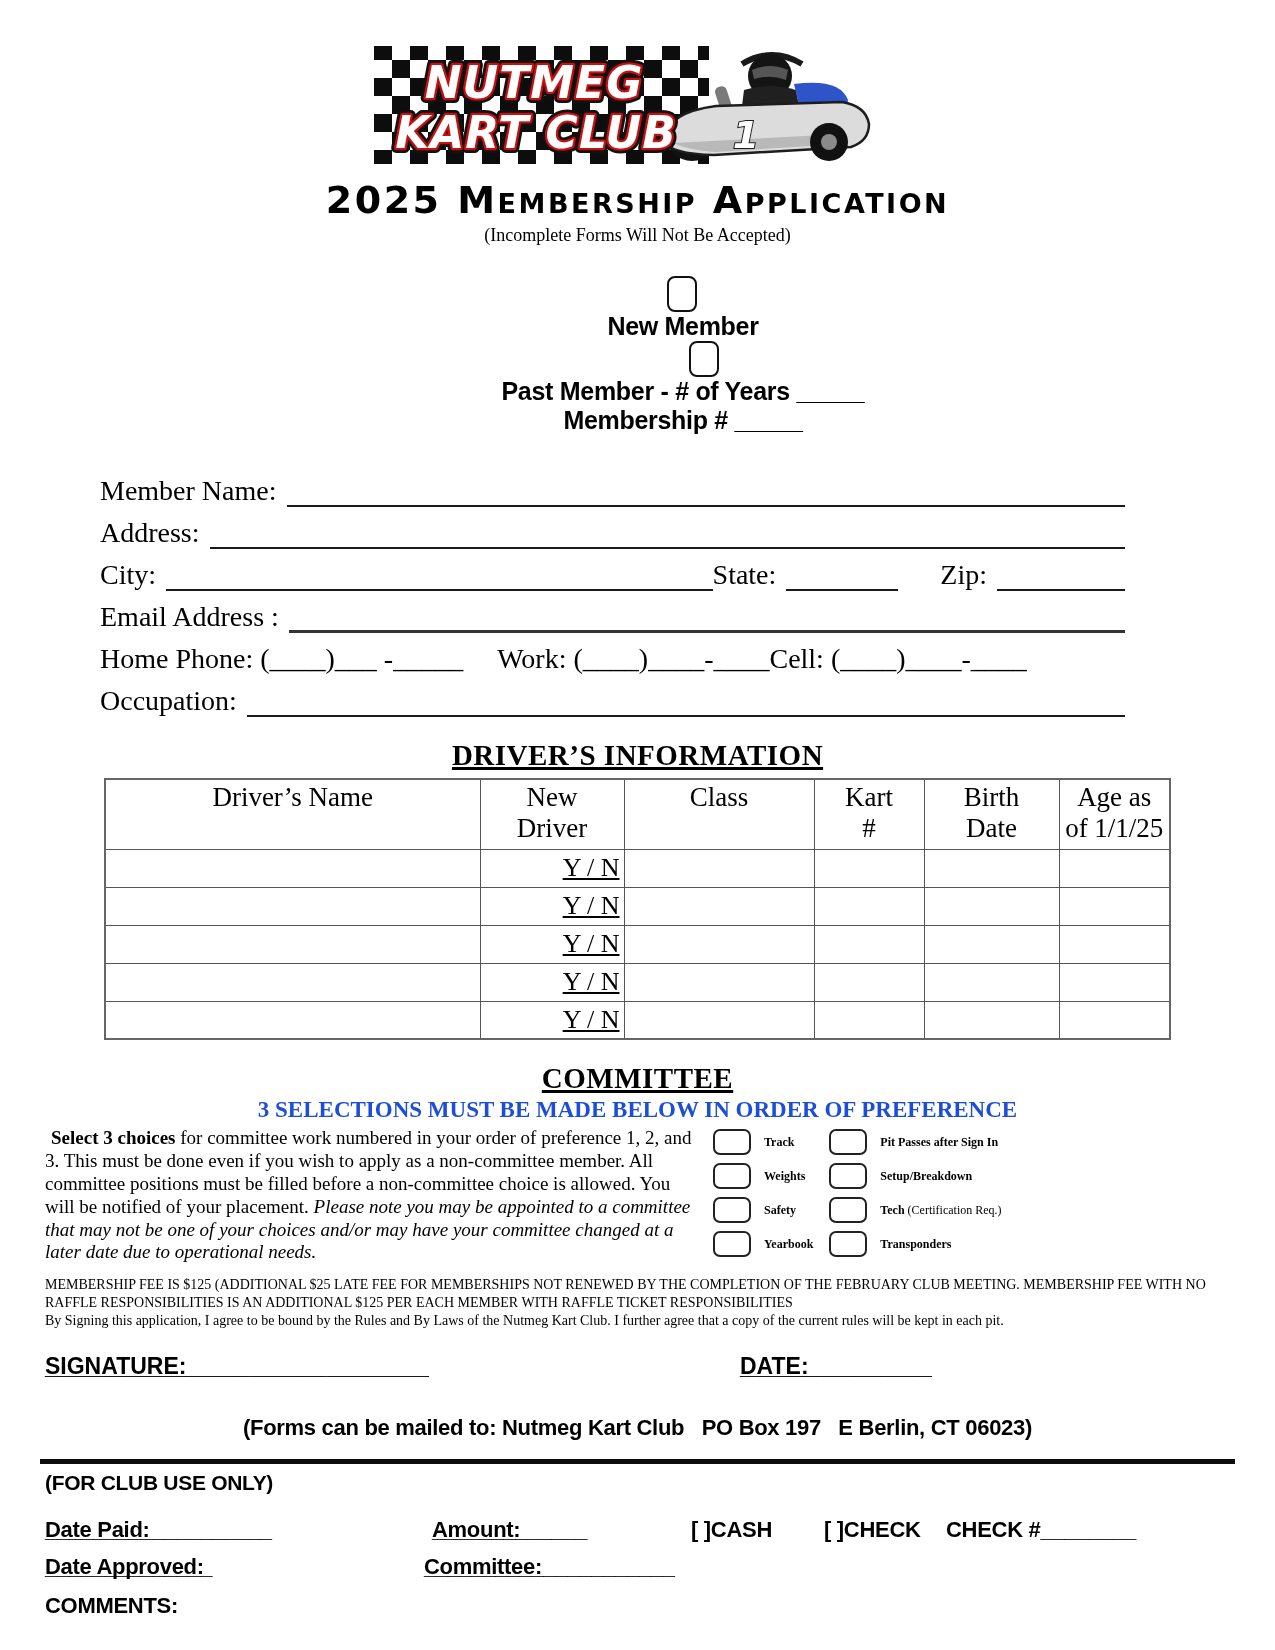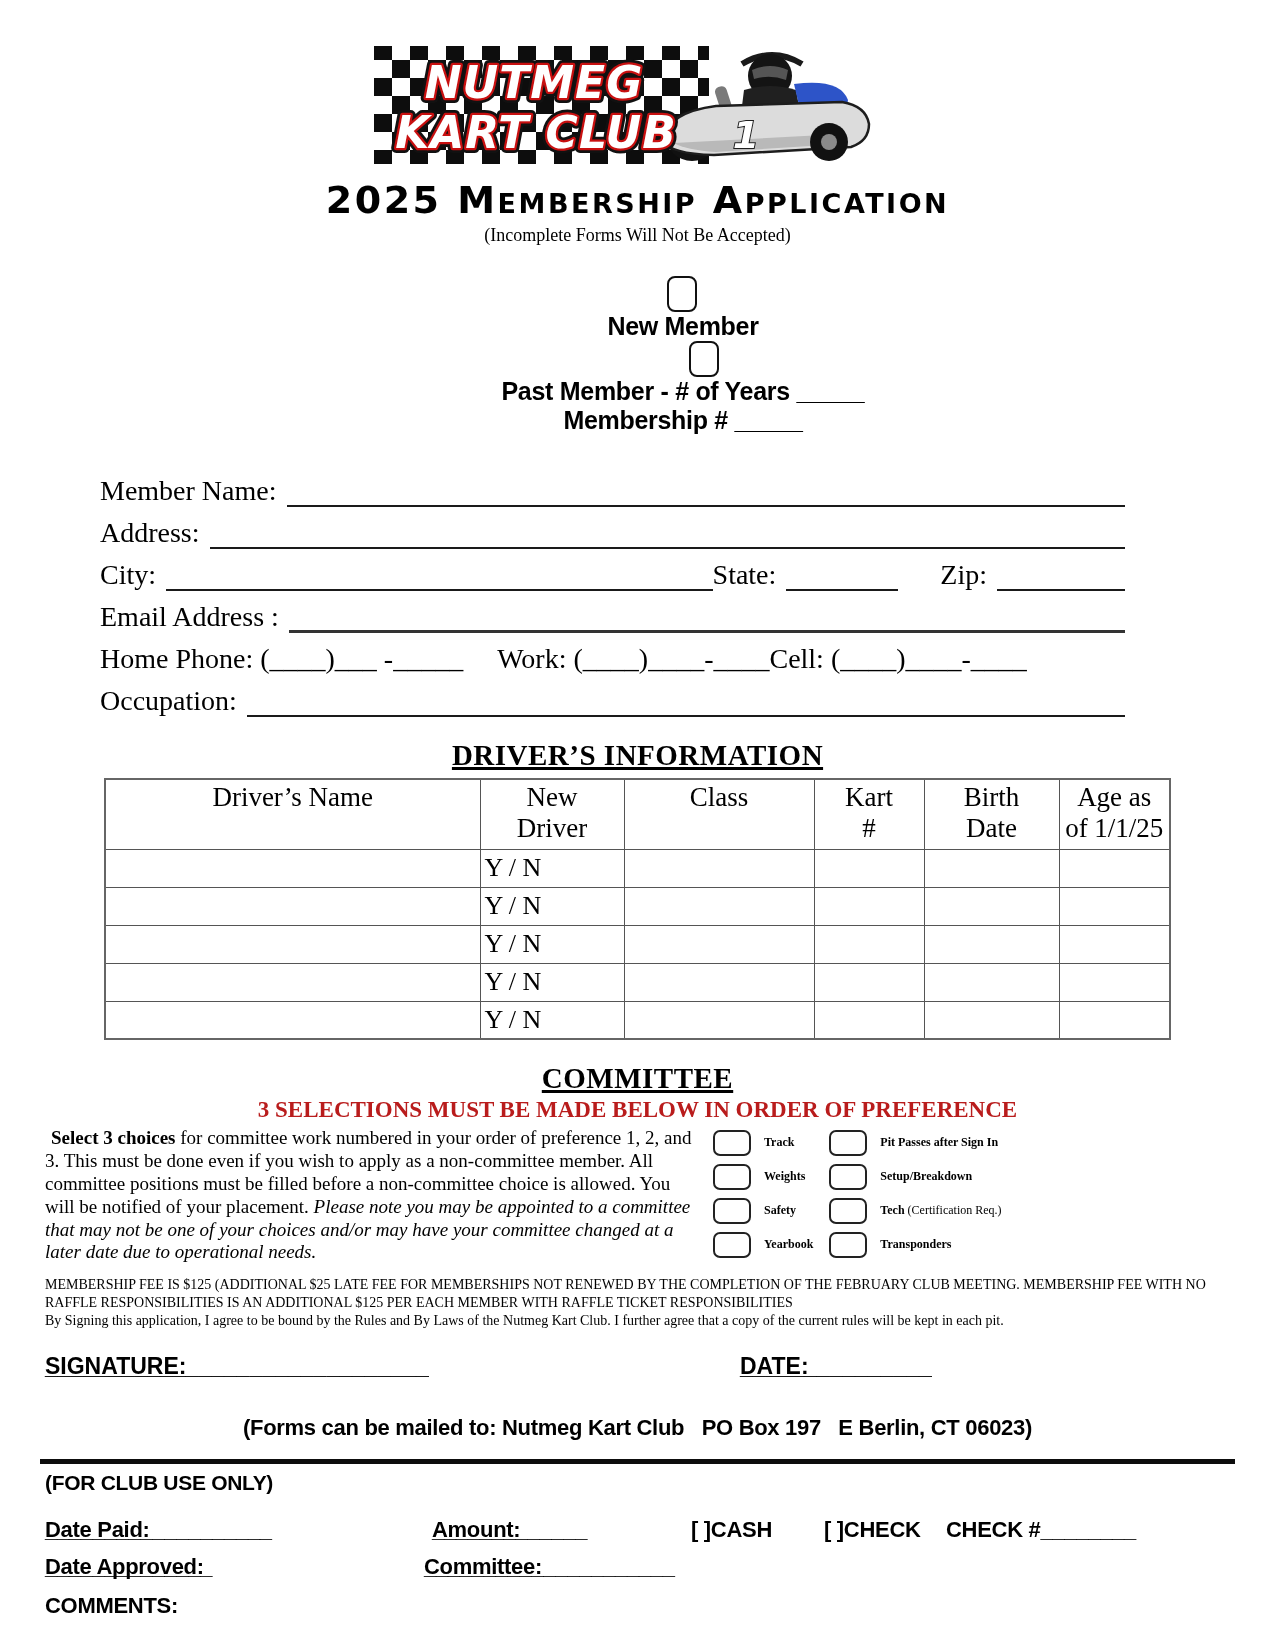--- a/index.html
+++ b/index.html
@@ -38,24 +38,24 @@
   .pgap{display:inline-block;width:34px;}
   
   .sec-title{margin-top:22px;text-align:center;font-size:29px;font-weight:bold;
     text-decoration:underline;text-decoration-thickness:2.5px;letter-spacing:0.5px;}
   
   table.drv{margin:6px auto 0;border-collapse:collapse;table-layout:fixed;width:1065px;border:2px solid #666;}
   table.drv th,table.drv td{border:1.6px solid #555;box-sizing:border-box;}
   table.drv th{font-weight:normal;font-size:27px;text-align:center;vertical-align:top;
     padding:2px 2px 5px;white-space:pre-line;line-height:1.15;}
   table.drv td{height:38px;font-size:26px;padding:0 4px;}
-  table.drv td.yn{text-align:left;}
-  
-  .warning{margin-top:2px;text-align:center;color:#b91c1c;font-weight:bold;font-size:23px;}
-  .committee-body{display:flex;margin:4px 0 0 45px;align-items:flex-end;}
+  table.drv td.yn{text-align:right;text-decoration:underline;}
+  
+  .warning{margin-top:2px;text-align:center;color:#1d4ed8;font-weight:bold;font-size:23px;}
+  .committee-body{display:flex;margin:4px 0 0 45px;align-items:center;}
   .cpara{width:650px;margin:0;font-size:19px;line-height:1.2;text-indent:6px;}
   .copt-col{margin-left:18px;}
   .copt-col.right{margin-left:16px;}
   .copt{display:flex;align-items:center;margin-bottom:5px;height:29px;}
   .cbox{width:38px;height:26px;border:2.5px solid #222;border-radius:7px;flex:none;box-sizing:border-box;background:#fff;}
   .copt-label{margin-left:13px;font-size:12px;font-weight:bold;white-space:nowrap;}
   .copt-label .note{font-weight:normal;}
   
   .fees{margin:12px 55px 0 45px;font-size:14px;line-height:1.27;}
   .fees p{margin:0;}

